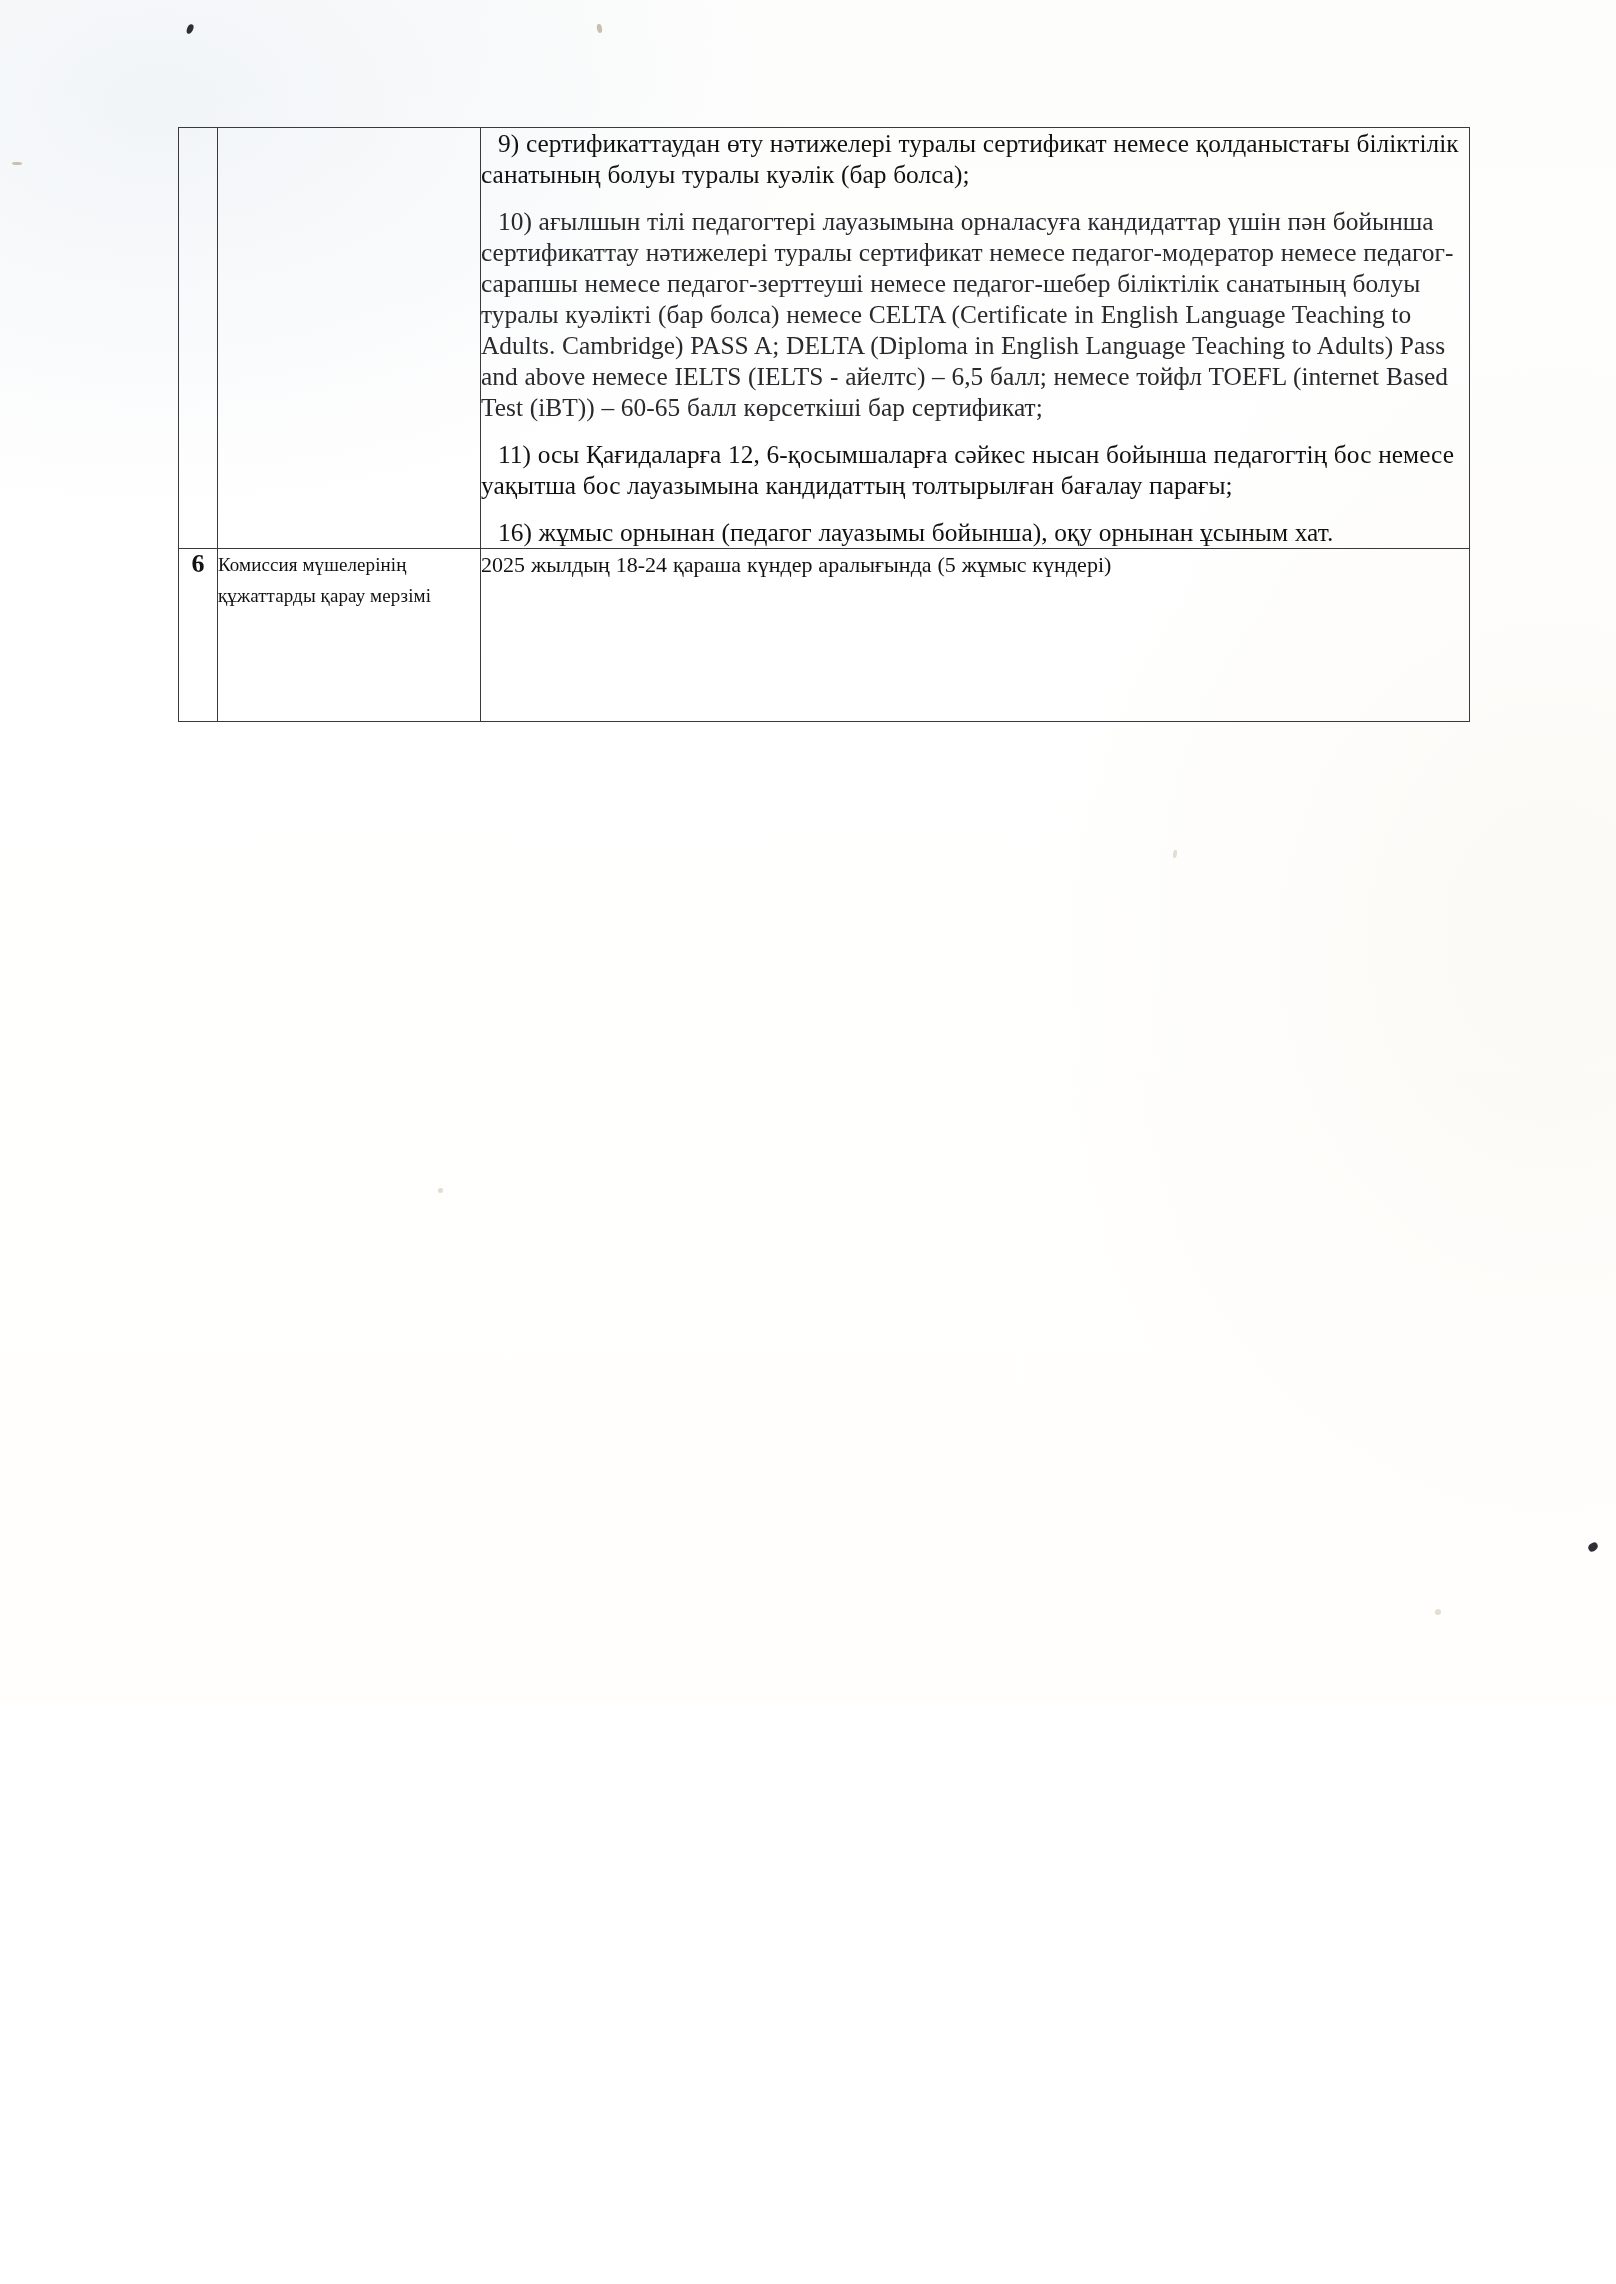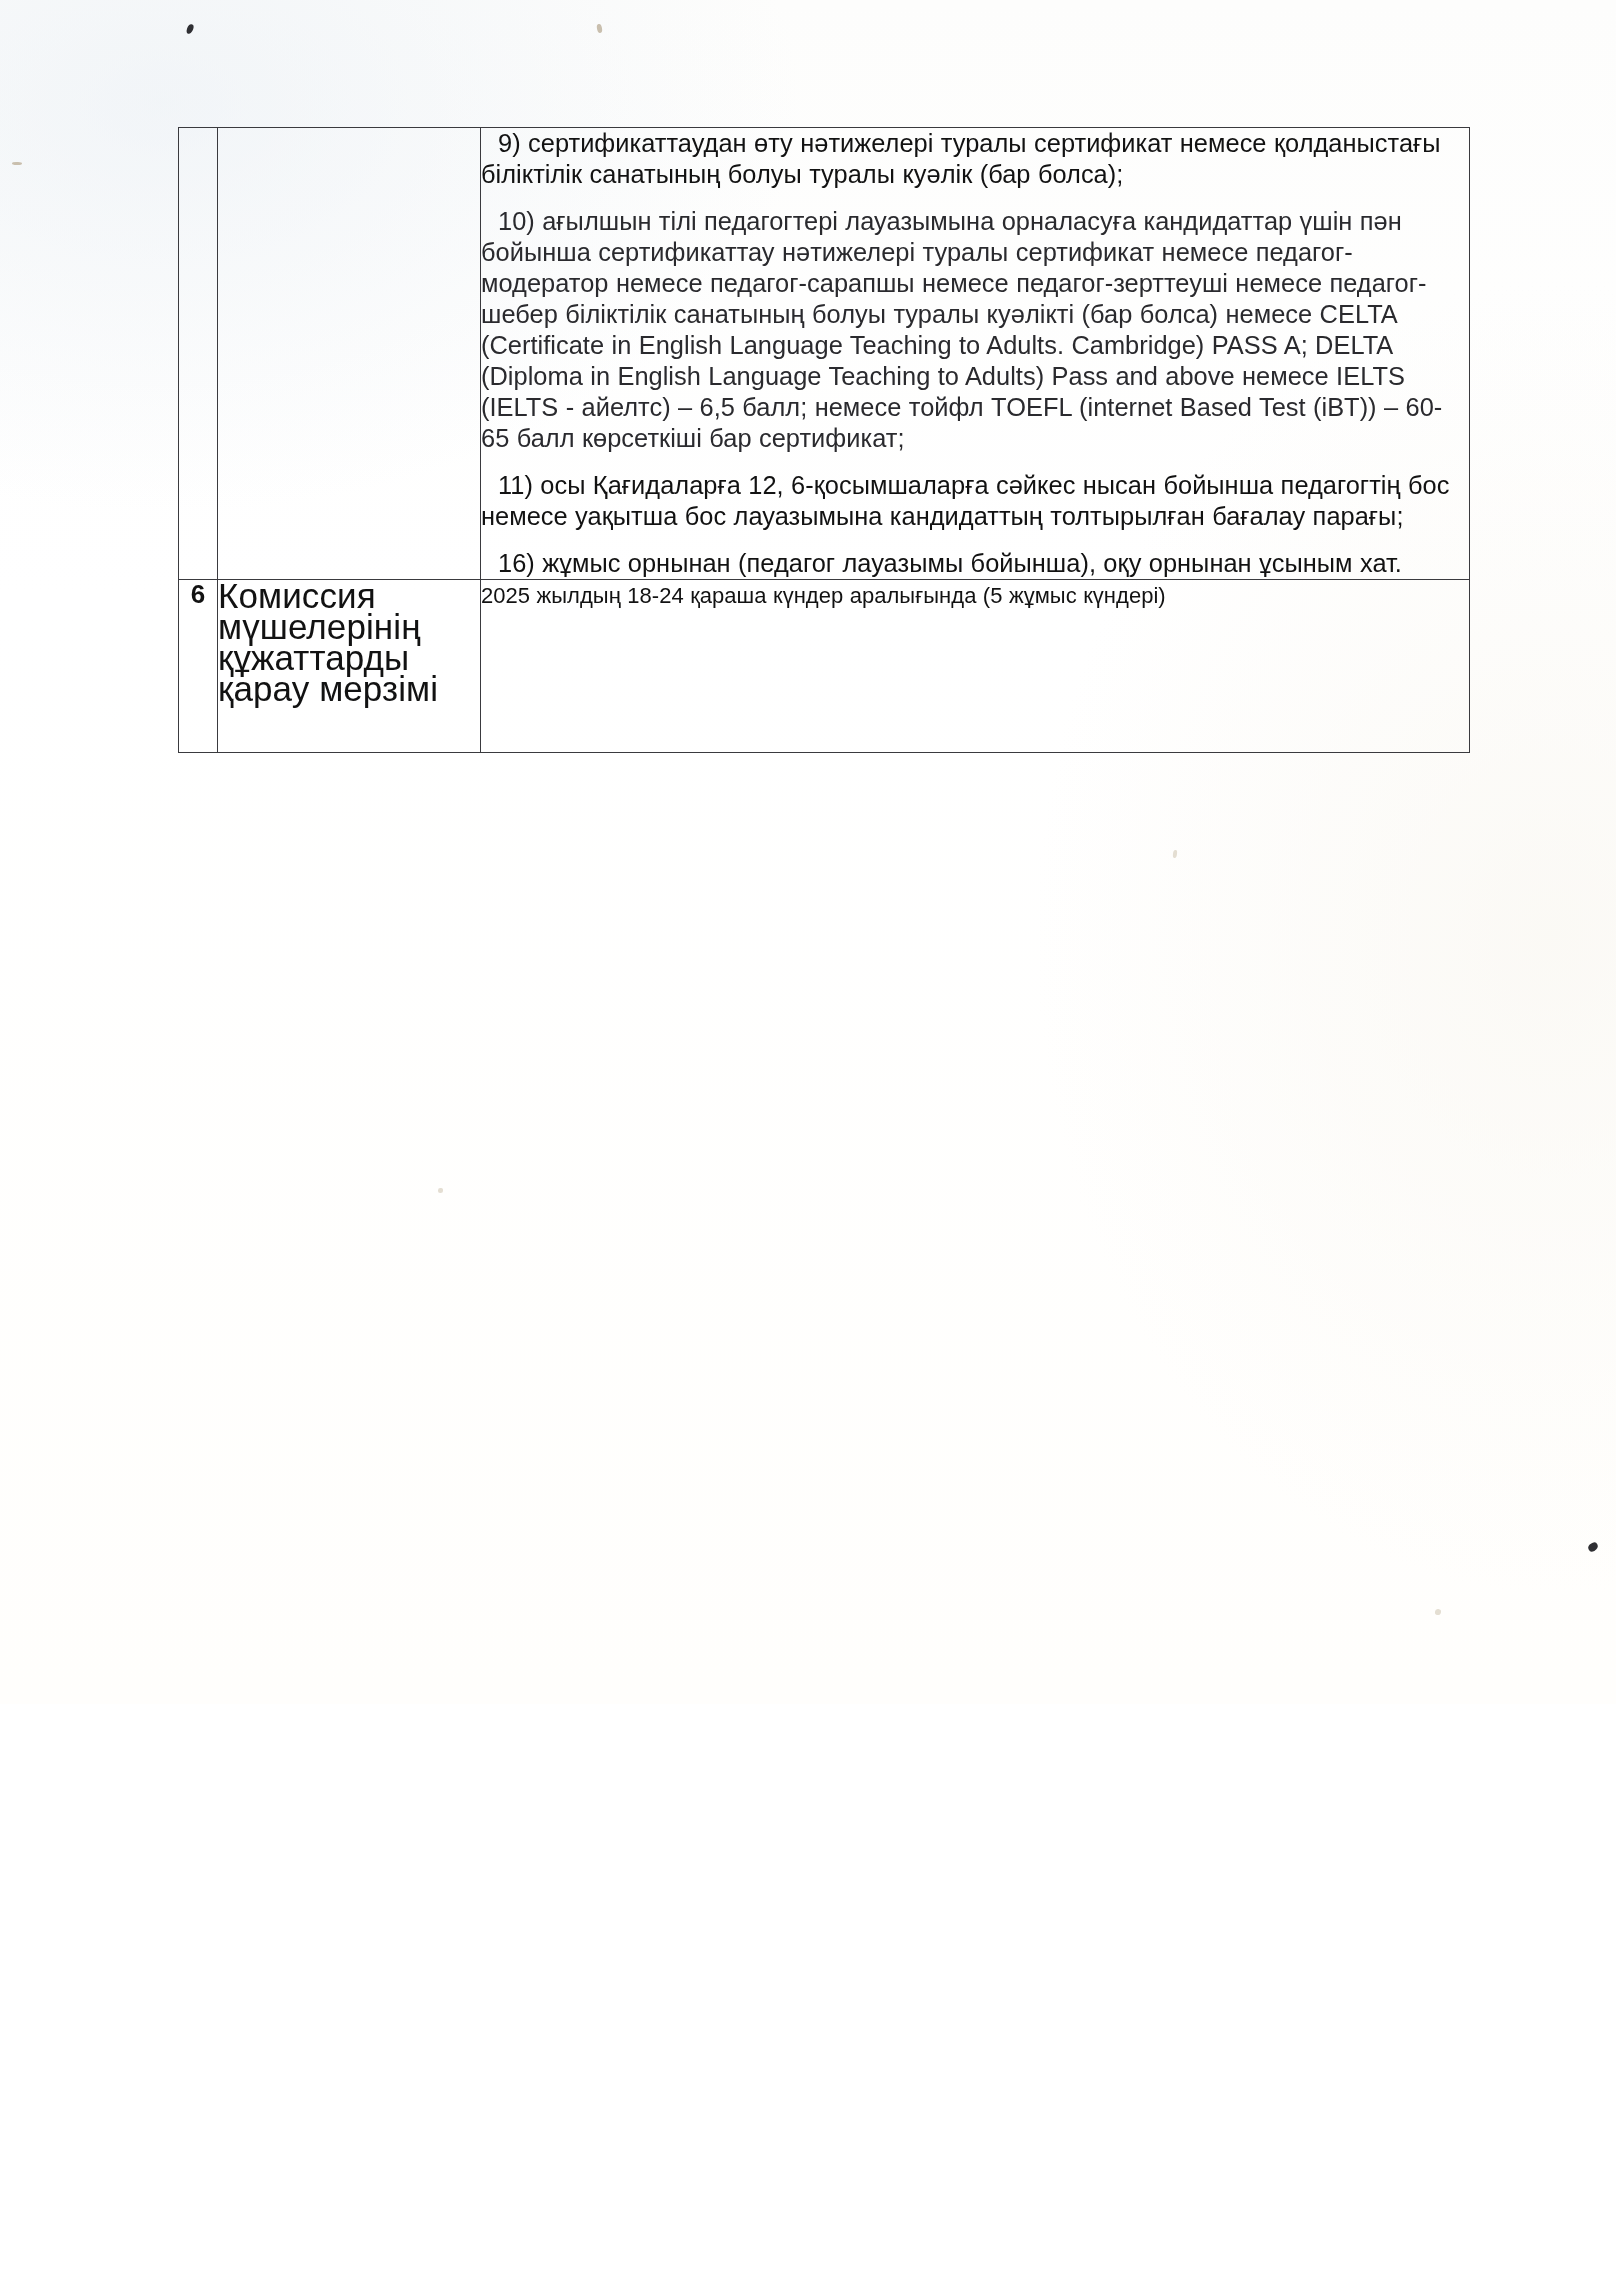--- a/index.html
+++ b/index.html
@@ -8,21 +8,21 @@
     padding: 0;
     background: #ffffff;
   }
 
   .page {
     position: relative;
     width: 1616px;
     height: 1704px;
     background: #e5e5e5;
     overflow: hidden;
-    font-family: Liberation Sans, sans-serif;
+    font-family: Liberation Serif, serif;
     color: #121212;
   }
 
   
   .scan-tint {
     position: absolute;
     inset: 0;
     background:
       radial-gradient(ellipse 912px 586px at 10% 6%, rgba(232,238,244,0.55) 0%, rgba(255,255,255,0) 70%),
       radial-gradient(ellipse 717px 912px at 96% 55%, rgba(250,248,243,0.8) 0%, rgba(255,255,255,0) 72%),
@@ -62,21 +62,21 @@
 
   .num-cell {
     text-align: center;
     font-size: 26px;
     font-weight: bold;
     line-height: 1.15;
     padding: 9px 0 0 0;
   }
 
   .label-cell {
-    font-size: 35px;
+    font-size: 19px;
     line-height: 31px;
     padding: 9px 6.5px 10.4px 10.4px;
     letter-spacing: 0.1px;
   }
 
   .body-cell {
     font-size: 25.4px;
     line-height: 31px;
     padding: 7.8px 11.7px 10.4px 11.7px;
     text-align: left;

